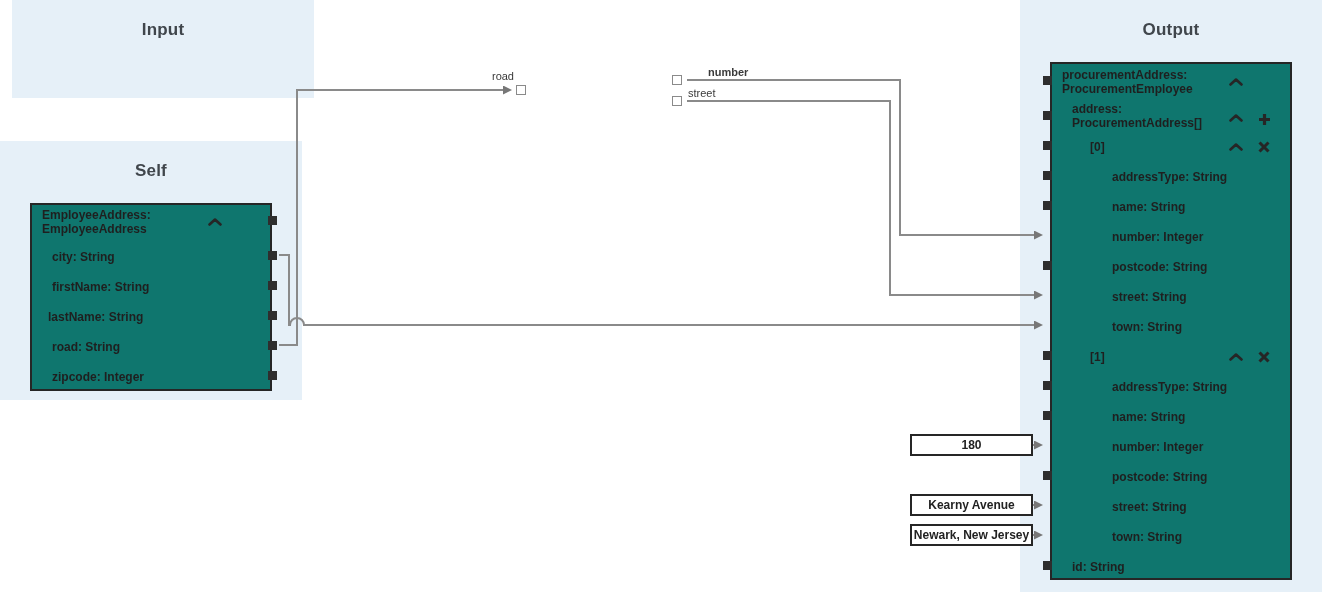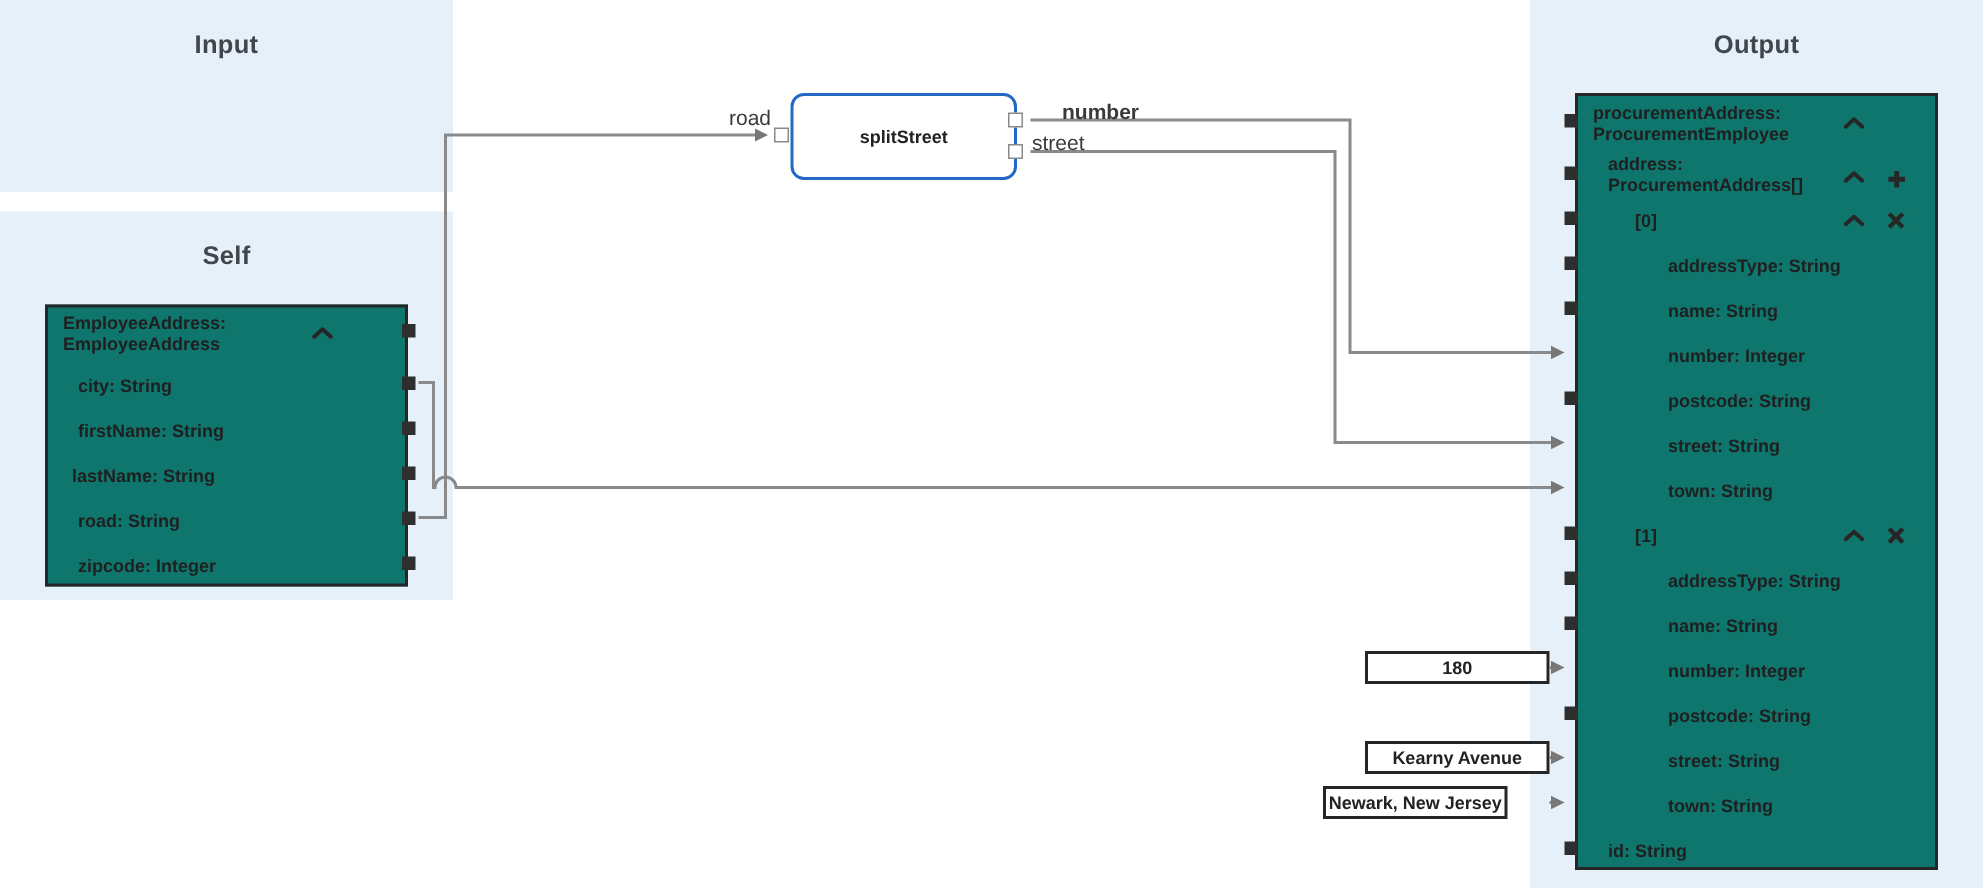--- a/index.html
+++ b/index.html
@@ -13,42 +13,42 @@
   svg.wires { position:absolute; left:0; top:0; z-index:1; }
 
   .node-box { position:absolute; background:#0f766e; border:2.5px solid #262626;
               box-sizing:border-box; z-index:2; }
   .row { position:absolute; font-size:12px; font-weight:700; color:#1f1f1f; white-space:nowrap; }
   .two-line div { line-height:14px; }
 
   .conn { position:absolute; width:9px; height:9px; background:#2e2e2e; z-index:4; }
   .port { position:absolute; width:10px; height:10px; background:#fff;
           border:1.5px solid #8a8a8a; box-sizing:border-box; z-index:4; }
-  .port-label { position:absolute; font-size:14px; font-weight:400; color:#3a3a3a;
+  .port-label { position:absolute; font-size:11px; font-weight:400; color:#3a3a3a;
                 white-space:nowrap; z-index:3; }
 
   .fn-box { position:absolute; left:527px; top:62px; width:151px; height:58px;
             background:#fff; border:2px solid #2368c4; border-radius:9px; box-sizing:border-box;
             display:flex; align-items:center; justify-content:center;
             font-size:12px; font-weight:700; color:#222; z-index:3; cursor:pointer; }
 
   .const-box { position:absolute; width:123px; height:22px; background:#fff;
                border:2.5px solid #262626; box-sizing:border-box;
                display:flex; align-items:center; justify-content:center;
                font-size:12px; font-weight:700; color:#222; z-index:3; cursor:pointer; }
 
   .icon-btn { position:absolute; width:16px; height:16px; display:flex;
               align-items:center; justify-content:center; z-index:4; cursor:pointer; }
 </style>
 </head>
 <body>
 
 <div class="canvas">
 
-  <div class="panel" style="left:0; top:0; width:302px; height:128px;">
+  <div class="panel" style="left:12px; top:0; width:302px; height:98px;">
     <div class="panel-title">Input</div>
   </div>
   <div class="panel" style="left:0; top:141px; width:302px; height:259px;">
     <div class="panel-title">Self</div>
   </div>
   <div class="panel" style="left:1020px; top:0; width:302px; height:592px;">
     <div class="panel-title">Output</div>
   </div>
 
   <svg class="wires" width="1322" height="592">
@@ -83,37 +83,34 @@
     <div class="row" style="left:20px; top:165px;">zipcode: Integer</div>
   </div>
 
   <div class="conn" style="left:268px; top:216px;"></div>
   <div class="conn" style="left:268px; top:251px;"></div>
   <div class="conn" style="left:268px; top:281px;"></div>
   <div class="conn" style="left:268px; top:311px;"></div>
   <div class="conn" style="left:268px; top:341px;"></div>
   <div class="conn" style="left:268px; top:371px;"></div>
 
-  <div class="fn-box">
-    <span>splitStreet</span>
-  </div>
   <div class="port" style="left:516px; top:85px;"></div>
   <div class="port" style="left:672px; top:75px;"></div>
   <div class="port" style="left:672px; top:96px;"></div>
   <div class="port-label" style="left:470px; top:70px; width:44px; text-align:right;">road</div>
   <div class="port-label" style="left:708px; top:66px;font-weight:bold;">number</div>
   <div class="port-label" style="left:688px; top:87px;">street</div>
 
   <div class="const-box" style="left:910px; top:434px;">
     <span>180</span>
   </div>
   <div class="const-box" style="left:910px; top:494px;align-items:center;">
     <span>Kearny Avenue</span>
   </div>
-  <div class="const-box" style="left:882px; top:524px;">
+  <div class="const-box" style="left:910px; top:524px;">
     <span>Newark, New Jersey</span>
   </div>
 
   <div class="node-box" style="left:1050px; top:62px; width:242px; height:518px;">
     <div class="row two-line" style="left:10px; top:4px;">
       <div>procurementAddress:</div>
       <div>ProcurementEmployee</div>
     </div>
     <div class="icon-btn" style="left:176px; top:10px;">
       <svg width="14" height="8" viewBox="0 0 14 8">

